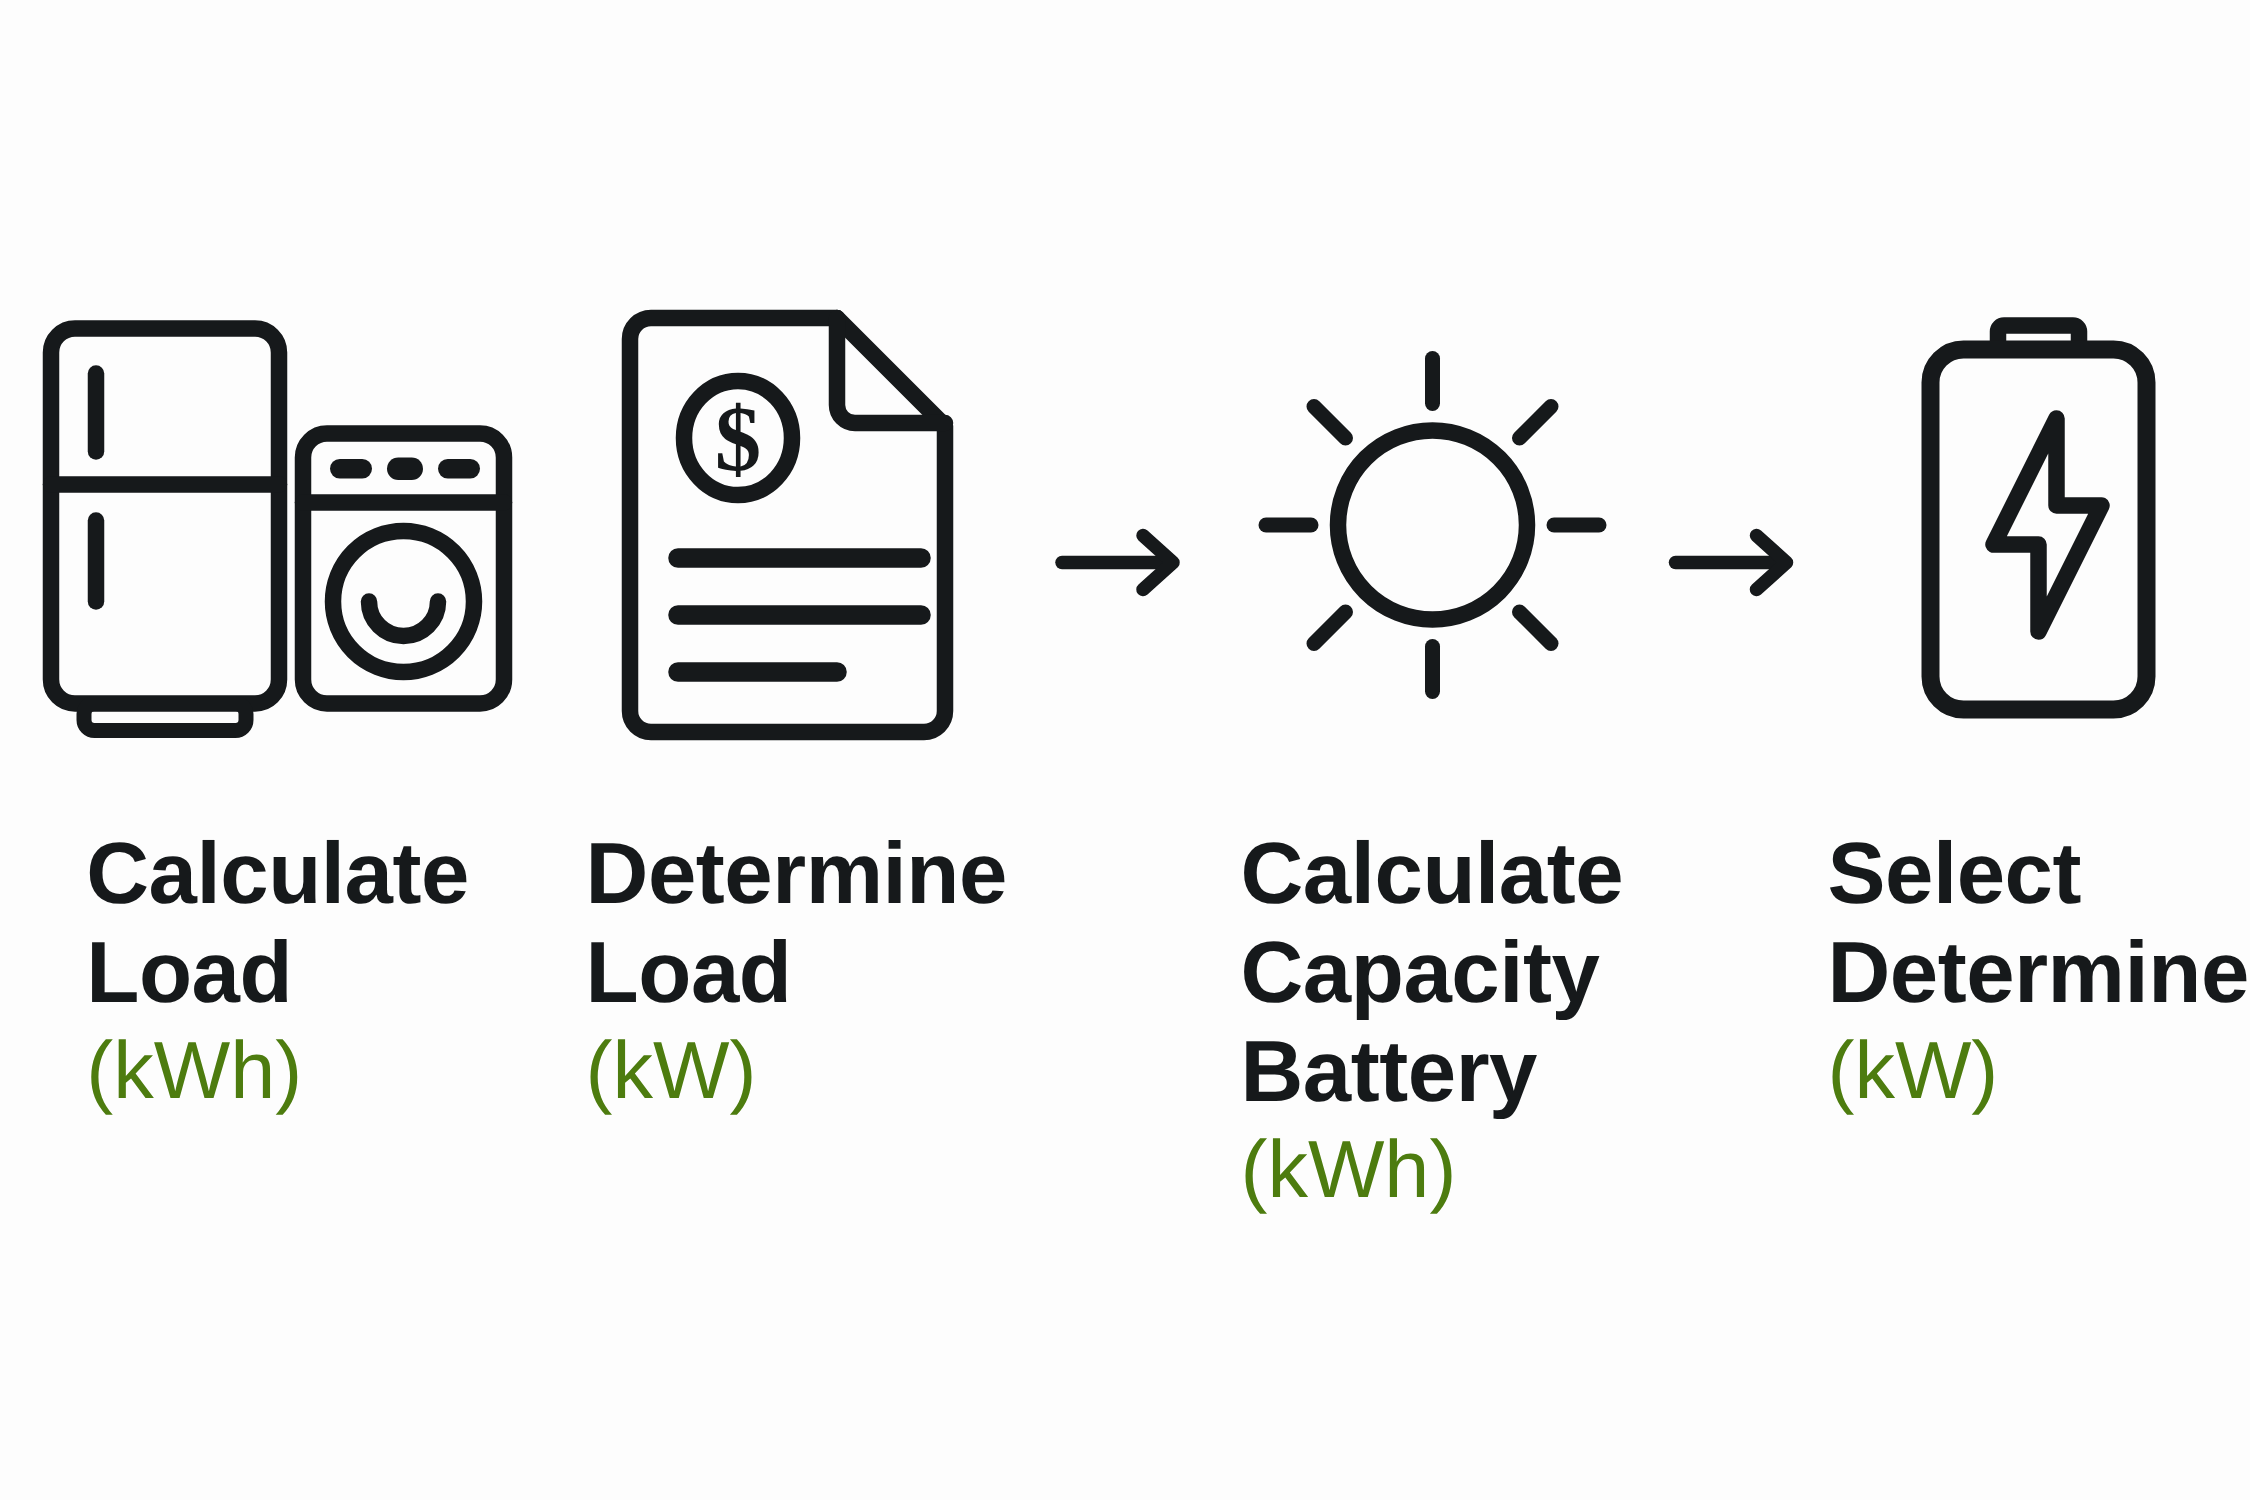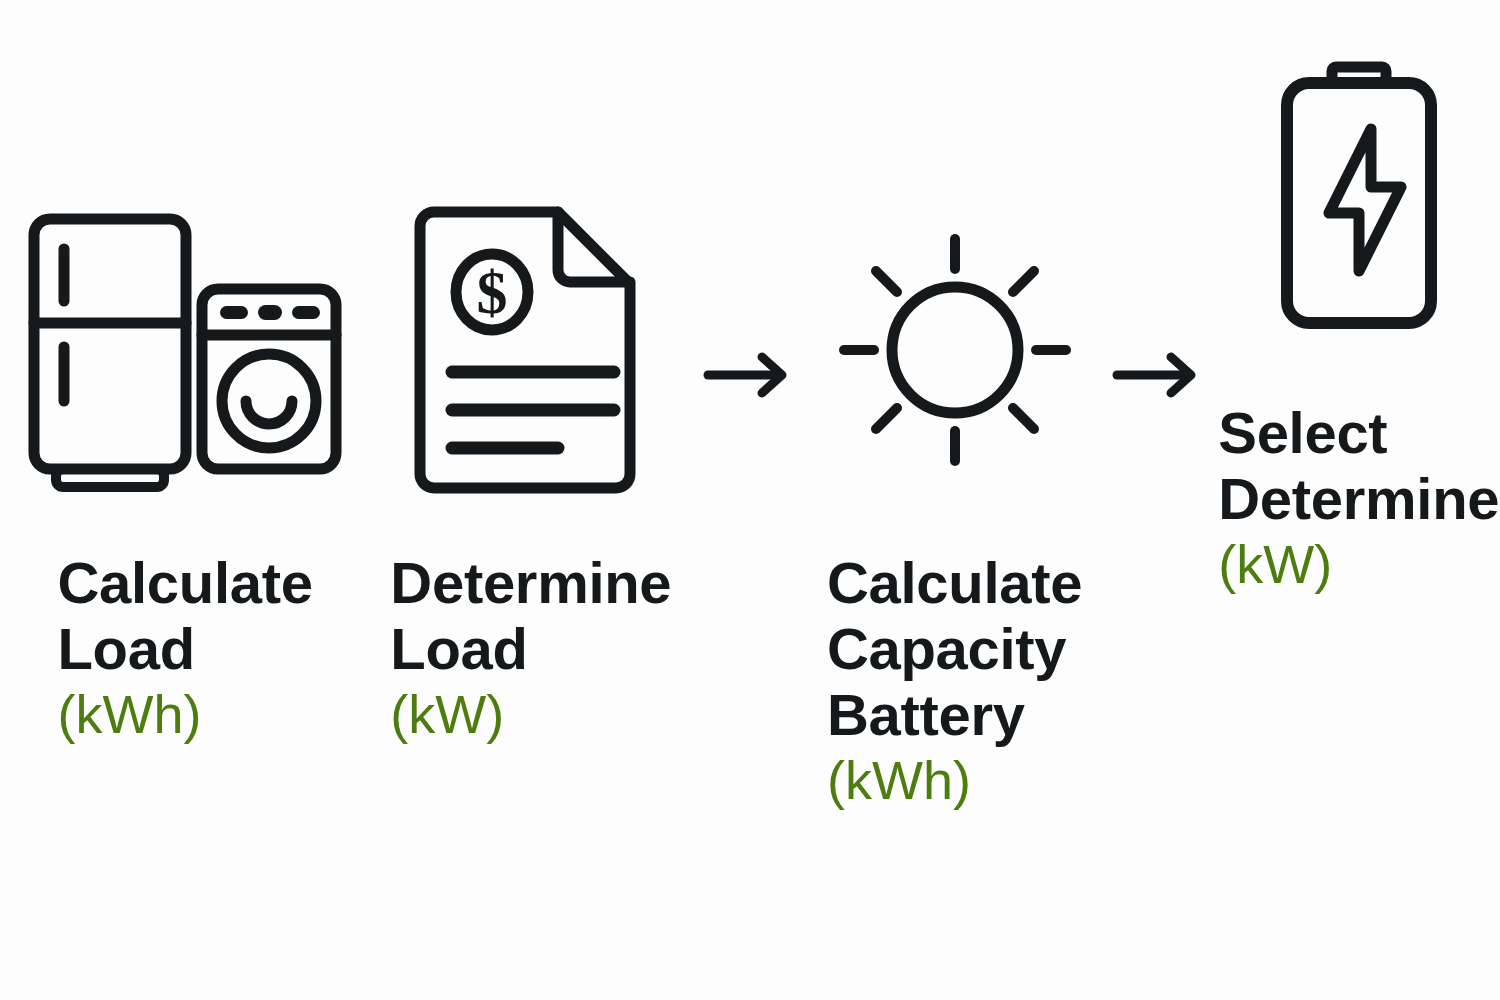--- a/index.html
+++ b/index.html
@@ -164,21 +164,21 @@
       </div>
     </div>
 
     <div class="arrow-wrap" style="width:120px; padding-top:345px;">
       <svg width="100" height="60" viewBox="0 0 100 60">
         <line class="stroke" x1="8" y1="30" x2="78" y2="30" stroke-width="9"></line>
         <polyline class="stroke" points="62,12 82,30 62,48" stroke-width="9"></polyline>
       </svg>
     </div>
 
-    <div class="step" style="width:290px; ">
+    <div class="step" style="width:290px; padding-top:150px;">
       <div class="icon-area" style="height:400px;">
         <svg width="200" height="290" viewBox="0 0 200 290">
           <path class="stroke" d="M73 28 v-12 a4 4 0 0 1 4 -4 h46 a4 4 0 0 1 4 4 v12" stroke-width="11"></path>
           <rect class="stroke" x="28" y="28" width="144" height="240" rx="22" stroke-width="12"></rect>
           <path class="stroke" d="M112 74 L70 158 h30 v58 l42 -84 h-30 z" stroke-width="11"></path>
         </svg>
       </div>
       <div class="caption">
         <span class="main">Select</span>
         <span class="main">Determine</span>

